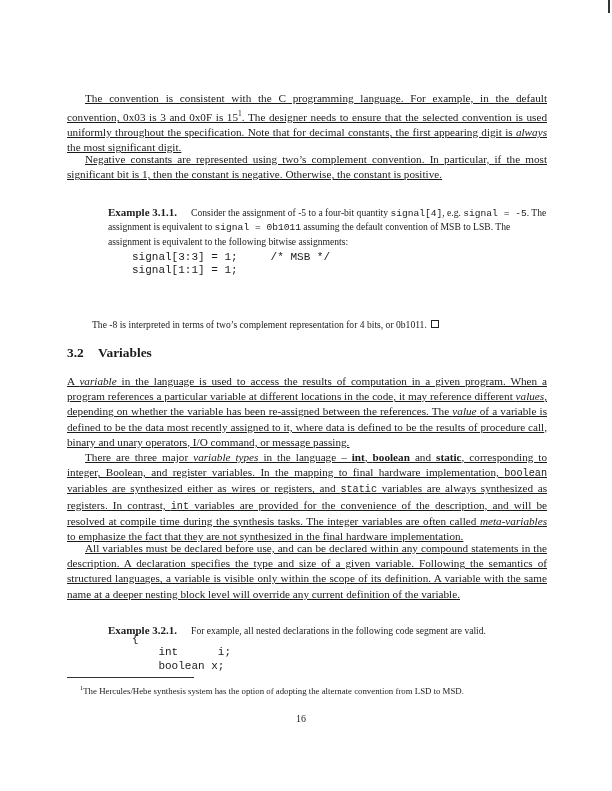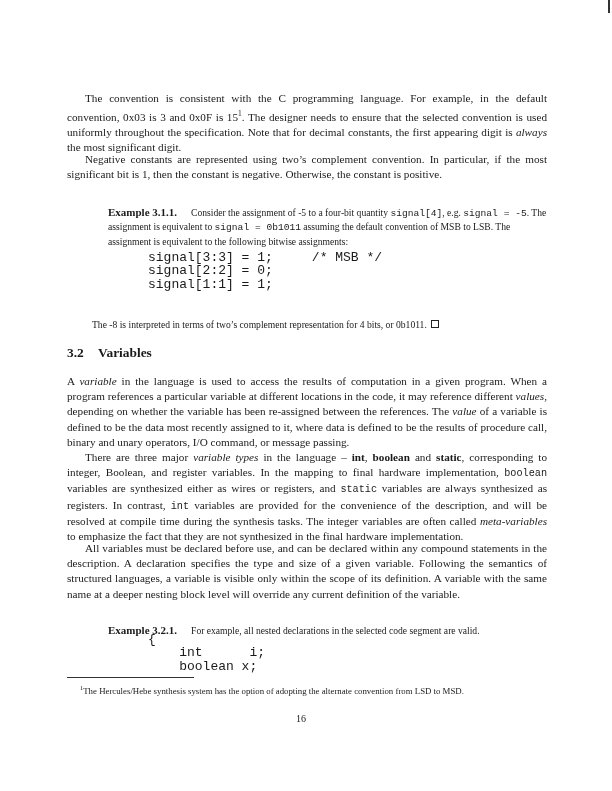--- a/index.html
+++ b/index.html
@@ -1,28 +1,28 @@
 <!DOCTYPE html>
 <html><head>
   <meta charset="utf-8">
   <style>
     html, body { margin: 0; padding: 0; background: #ffffff; }
     body { width: 612px; height: 791px; position: relative; overflow: hidden;
            font-family: "Liberation Serif", "DejaVu Serif", serif; color: #1a1a1a; }
     .page { position: absolute; left: 0; top: 0; width: 612px; height: 791px; }
     .artifact { position: absolute; left: 608px; top: 0; width: 2px; height: 13px; background: #333; }
     .para { position: absolute; left: 67px; width: 480px; font-size: 11.2px; line-height: 15.2px;
-            text-align: justify; margin: 0; }
+            text-align: justify; margin: 0; text-decoration: underline; }
     .para .ind { display: inline-block; width: 18px; }
     .mono { font-family: "Liberation Mono", "DejaVu Sans Mono", monospace; font-size: 10.2px; }
     .ex { position: absolute; left: 92px; width: 440px; font-size: 9.6px; line-height: 13.4px; margin: 16px; }
     .ex .exlabel { font-weight: bold; font-size: 11px; margin-right: 14px; }
     .ex .mono { font-size: 9.6px; }
-    .code { position: absolute; left: 148px; font-family: "Liberation Mono", "DejaVu Sans Mono", monospace;
-            font-size: 13px; line-height: 13.3px; white-space: pre; margin: 0; }
+    .code { position: absolute; left: 132px; font-family: "Liberation Mono", "DejaVu Sans Mono", monospace;
+            font-size: 11px; line-height: 13.3px; white-space: pre; margin: 0; }
     .exend { position: absolute; left: 92px; font-size: 9.6px; line-height: 13px; margin: 0; }
     .qed { display: inline-block; width: 6px; height: 6px; border: 1px solid #222; margin-left: 4px; vertical-align: 0px; }
     .section { position: absolute; left: 67px; top: 345px; font-weight: bold; font-size: 13.4px; margin: 0; }
     .section .num { display: inline-block; width: 31px; }
     .fnrule { position: absolute; left: 67px; top: 677px; width: 127px; height: 0; border-top: 1px solid #333; }
     .footnote { position: absolute; left: 80px; top: 682px; font-size: 8.8px; line-height: 11px; margin: 0; }
     .footnote sup { font-size: 6.5px; }
     .pagenum { position: absolute; left: 296px; top: 713px; font-size: 10px; margin: 0; }
     em { font-style: italic; }
     b { font-weight: bold; }
@@ -32,33 +32,33 @@
 
 <div class="page">
   <div class="artifact"></div>
 
   <p class="para" style="top:91px;"><span class="ind"></span><span>The convention is consistent with the C programming language. For example, in the default convention, 0x03 is 3 and 0x0F is 15</span><sup style="font-size:7.5px;">1</sup><span>. The designer needs to ensure that the selected convention is used uniformly throughout the specification. Note that for decimal constants, the first appearing digit is </span><em>always</em><span> the most significant digit.</span></p>
 
   <p class="para" style="top:152px;"><span class="ind"></span><span>Negative constants are represented using two’s complement convention. In particular, if the most significant bit is 1, then the constant is negative. Otherwise, the constant is positive.</span></p>
 
   <p class="ex" style="top:190px;"><span class="exlabel">Example 3.1.1.</span><span>Consider the assignment of -5 to a four-bit quantity </span><span class="mono">signal[4]</span><span>, e.g. </span><span class="mono">signal = -5</span><span>. The assignment is equivalent to </span><span class="mono">signal = 0b1011</span><span> assuming the default convention of MSB to LSB. The assignment is equivalent to the following bitwise assignments:</span></p>
 
-  <div class="code" style="top:251px;"><div>signal[3:3] = 1;     /* MSB */</div><div>signal[2:2] = 0;</div><div>signal[1:1] = 1;</div></div>
+  <div class="code" style="top:251px;"><div>signal[3:3] = 1;     /* MSB */</div><div>signal[1:1] = 1;</div></div>
 
   <p class="exend" style="top:318px;"><span>The -8 is interpreted in terms of two’s complement representation for 4 bits, or 0b1011.</span><span class="qed"></span></p>
 
   <h2 class="section"><span class="num">3.2</span><span>Variables</span></h2>
 
   <p class="para" style="top:374px;"><span>A </span><em>variable</em><span> in the language is used to access the results of computation in a given program. When a program references a particular variable at different locations in the code, it may reference different </span><em>values</em><span>, depending on whether the variable has been re-assigned between the references. The </span><em>value</em><span> of a variable is defined to be the data most recently assigned to it, where data is defined to be the results of procedure call, binary and unary operators, I/O command, or message passing.</span></p>
 
   <p class="para" style="top:450px;"><span class="ind"></span><span>There are three major </span><em>variable types</em><span> in the language – </span><b>int</b><span>, </span><b>boolean</b><span> and </span><b>static</b><span>, corresponding to integer, Boolean, and register variables. In the mapping to final hardware implementation, </span><span class="mono">boolean</span><span> variables are synthesized either as wires or registers, and </span><span class="mono">static</span><span> variables are always synthesized as registers. In contrast, </span><span class="mono">int</span><span> variables are provided for the convenience of the description, and will be resolved at compile time during the synthesis tasks. The integer variables are often called </span><em>meta-variables</em><span> to emphasize the fact that they are not synthesized in the final hardware implementation.</span></p>
 
   <p class="para" style="top:541px;"><span class="ind"></span><span>All variables must be declared before use, and can be declared within any compound statements in the description. A declaration specifies the type and size of a given variable. Following the semantics of structured languages, a variable is visible only within the scope of its definition. A variable with the same name at a deeper nesting block level will override any current definition of the variable.</span></p>
 
-  <p class="ex" style="top:608px;"><span class="exlabel">Example 3.2.1.</span><span>For example, all nested declarations in the selected code segment are valid.</span></p>
+  <p class="ex" style="top:608px;"><span class="exlabel">Example 3.2.1.</span><span>For example, all nested declarations in the following code segment are valid.</span></p>
 
   <div class="code" style="top:633px;"><div>{</div><div>    int      i;</div><div>    boolean x;</div></div>
 
   <div class="fnrule"></div>
 
   <p class="footnote"><sup>1</sup><span>The Hercules/Hebe synthesis system has the option of adopting the alternate convention from LSD to MSD.</span></p>
 
   <p class="pagenum">16</p>
 </div>
 

